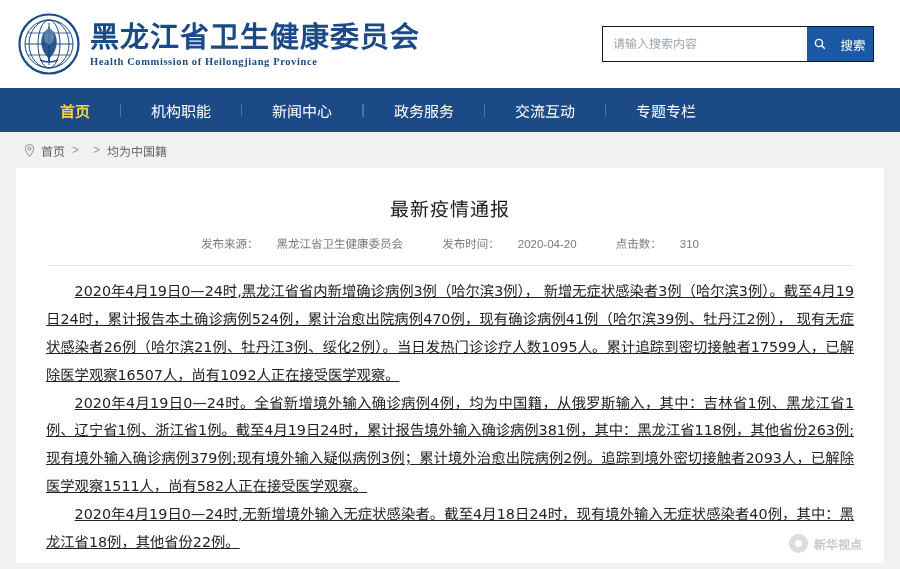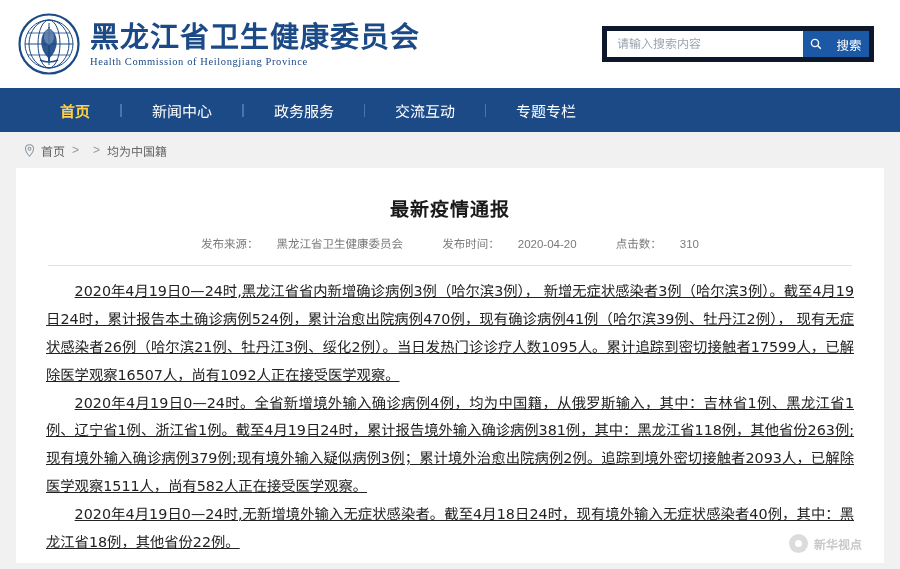--- a/index.html
+++ b/index.html
@@ -40,32 +40,32 @@
   .brand-cn {
     font-size: 29px;
     font-weight: bold;
     color: #1b4a86;
     letter-spacing: 1px;
     line-height: 1.12;
     font-family: "DejaVu Sans", "Liberation Sans", sans-serif;
   }
   .brand-en {
     font-size: 10.5px;
-    font-weight: normal;
+    font-weight: bold;
     color: #1b4a86;
     letter-spacing: 0.6px;
     margin-top: 3px;
     font-family: "Liberation Serif", "DejaVu Serif", serif;
   }
   .header-spacer { flex: 1 1 auto; }
   .search-box {
     display: flex;
     align-items: stretch;
     height: 36px;
-    border: 5px solid #0f172a;
+    border: 1px solid #0f172a;
     background: #fff;
     width: 272px;
   }
   .search-input {
     border: none;
     outline: none;
     flex: 1 1 auto;
     padding: 0 10px;
     font-size: 12px;
     color: #555;
@@ -130,21 +130,21 @@
   .content-card {
     background: #ffffff;
     margin: 0 16px;
     height: 395px;
     padding: 26px 30px 0 30px;
     position: relative;
   }
   .doc-title {
     text-align: center;
     font-size: 19px;
-    font-weight: bold;
+    font-weight: normal;
     color: #1a1a1a;
     letter-spacing: 1px;
     font-family: "DejaVu Sans", "Liberation Sans", sans-serif;
   }
   .doc-meta {
     text-align: center;
     font-size: 11.5px;
     color: #7a7a7a;
     margin-top: 14px;
   }
@@ -229,20 +229,21 @@
         </svg>
       </span>
       <span>搜索</span>
     </button>
   </div>
 </div>
 
 <div class="main-nav">
   <div class="nav-item active">首页</div>
   <div class="nav-sep"></div>
+  <div class="nav-item">机构职能</div>
   <div class="nav-sep"></div>
   <div class="nav-item">新闻中心</div>
   <div class="nav-sep"></div>
   <div class="nav-sep"></div>
   <div class="nav-item">政务服务</div>
   <div class="nav-sep"></div>
   <div class="nav-item">交流互动</div>
   <div class="nav-sep"></div>
   <div class="nav-item">专题专栏</div>
 </div>

